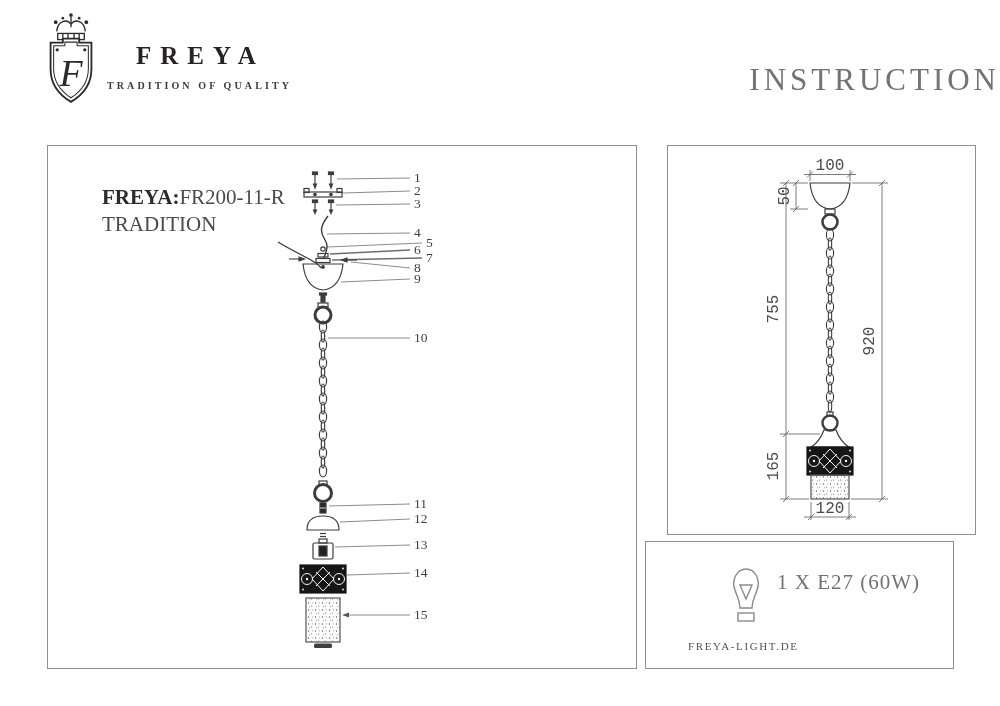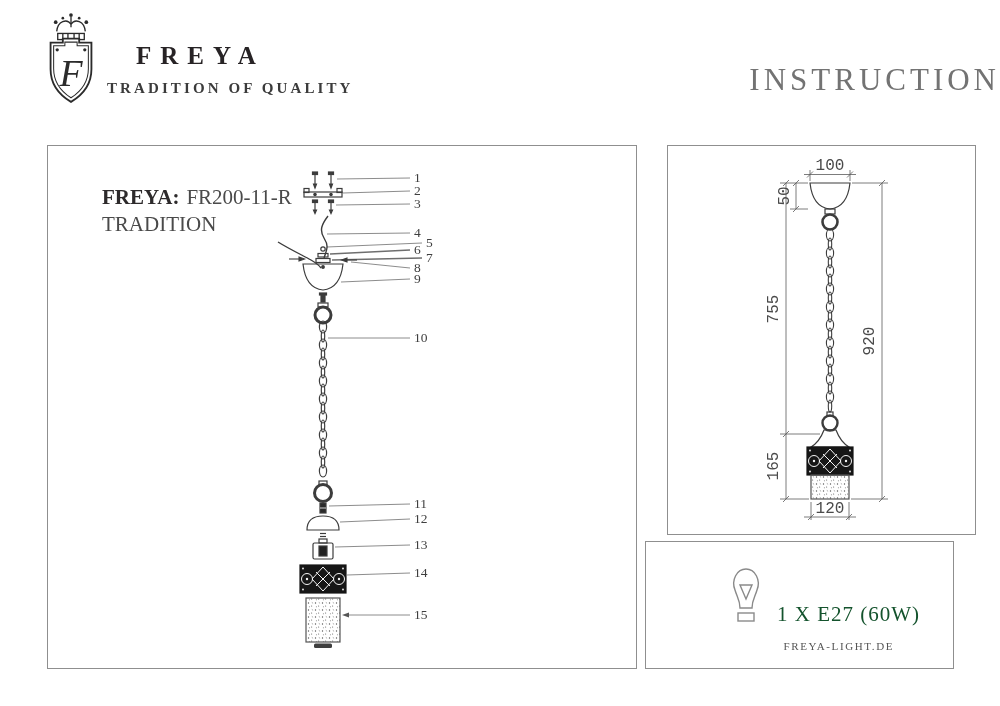--- a/index.html
+++ b/index.html
@@ -2,40 +2,40 @@
 <html><head>
 <meta charset="utf-8">
 <style>
   html,body{margin:0;padding:0;background:#ffffff;}
   .page{position:relative;width:1000px;height:706px;background:#fff;overflow:hidden;
         font-family:"Liberation Serif", serif;color:#231f20;}
   
   .logo-svg{position:absolute;left:42px;top:12px;width:58px;height:96px;}
   .brand{position:absolute;left:104px;top:42px;font-weight:700;font-size:25px;
          letter-spacing:9px;color:#272325;margin-left:32px;}
-  .tagline{position:absolute;left:107px;top:80px;font-size:15px;letter-spacing:3.1px;
+  .tagline{position:absolute;left:107px;top:80px;font-size:10px;letter-spacing:3.1px;
            color:#3b3b3b;font-weight:600;}
   .title{position:absolute;left:0;top:62px;width:1000px;text-align:right;
          font-size:31px;letter-spacing:4px;color:#737373;}
   
   .panel{position:absolute;border:1px solid #8f8f8f;background:#fff;}
   .left-panel{left:47px;top:145px;width:588px;height:522px;}
   .dim-panel{left:667px;top:145px;width:307px;height:388px;}
   .spec-panel{left:645px;top:541px;width:307px;height:126px;}
   
   .model-block{position:absolute;left:54px;top:38px;font-size:21px;color:#4a4a4a;line-height:1.3;}
   .model-label{font-weight:700;color:#2d2a2b;}
-  .model-value{margin-left:7px;color:#4a4a4a;}
+  .model-value{color:#4a4a4a;}
   .diagram-svg{position:absolute;left:0;top:0;width:586px;height:520px;}
   
   .dim-svg{position:absolute;left:0;top:0;width:305px;height:386px;}
   
   .bulb-svg{position:absolute;left:80px;top:24px;width:40px;height:78px;}
-  .bulb-text{position:absolute;left:131px;top:60px;font-size:21px;color:#14532d;letter-spacing:1px;}
-  .website{position:absolute;left:58px;top:98px;width:190px;text-align:right;
+  .bulb-text{position:absolute;left:131px;top:28px;font-size:21px;color:#737373;letter-spacing:1px;}
+  .website{position:absolute;left:42px;top:98px;width:190px;text-align:left;
            font-size:11px;letter-spacing:1.6px;color:#555;}
   .part-num{font-family:"Liberation Serif", serif;font-size:13.5px;fill:#3f3f3f;}
   .dim-num{font-family:"Liberation Mono", monospace;font-size:16px;fill:#4a4a4a;}
 </style>
 </head>
 <body>
 
 <div class="page">
 
   <svg class="logo-svg" viewBox="0 0 56 94">

